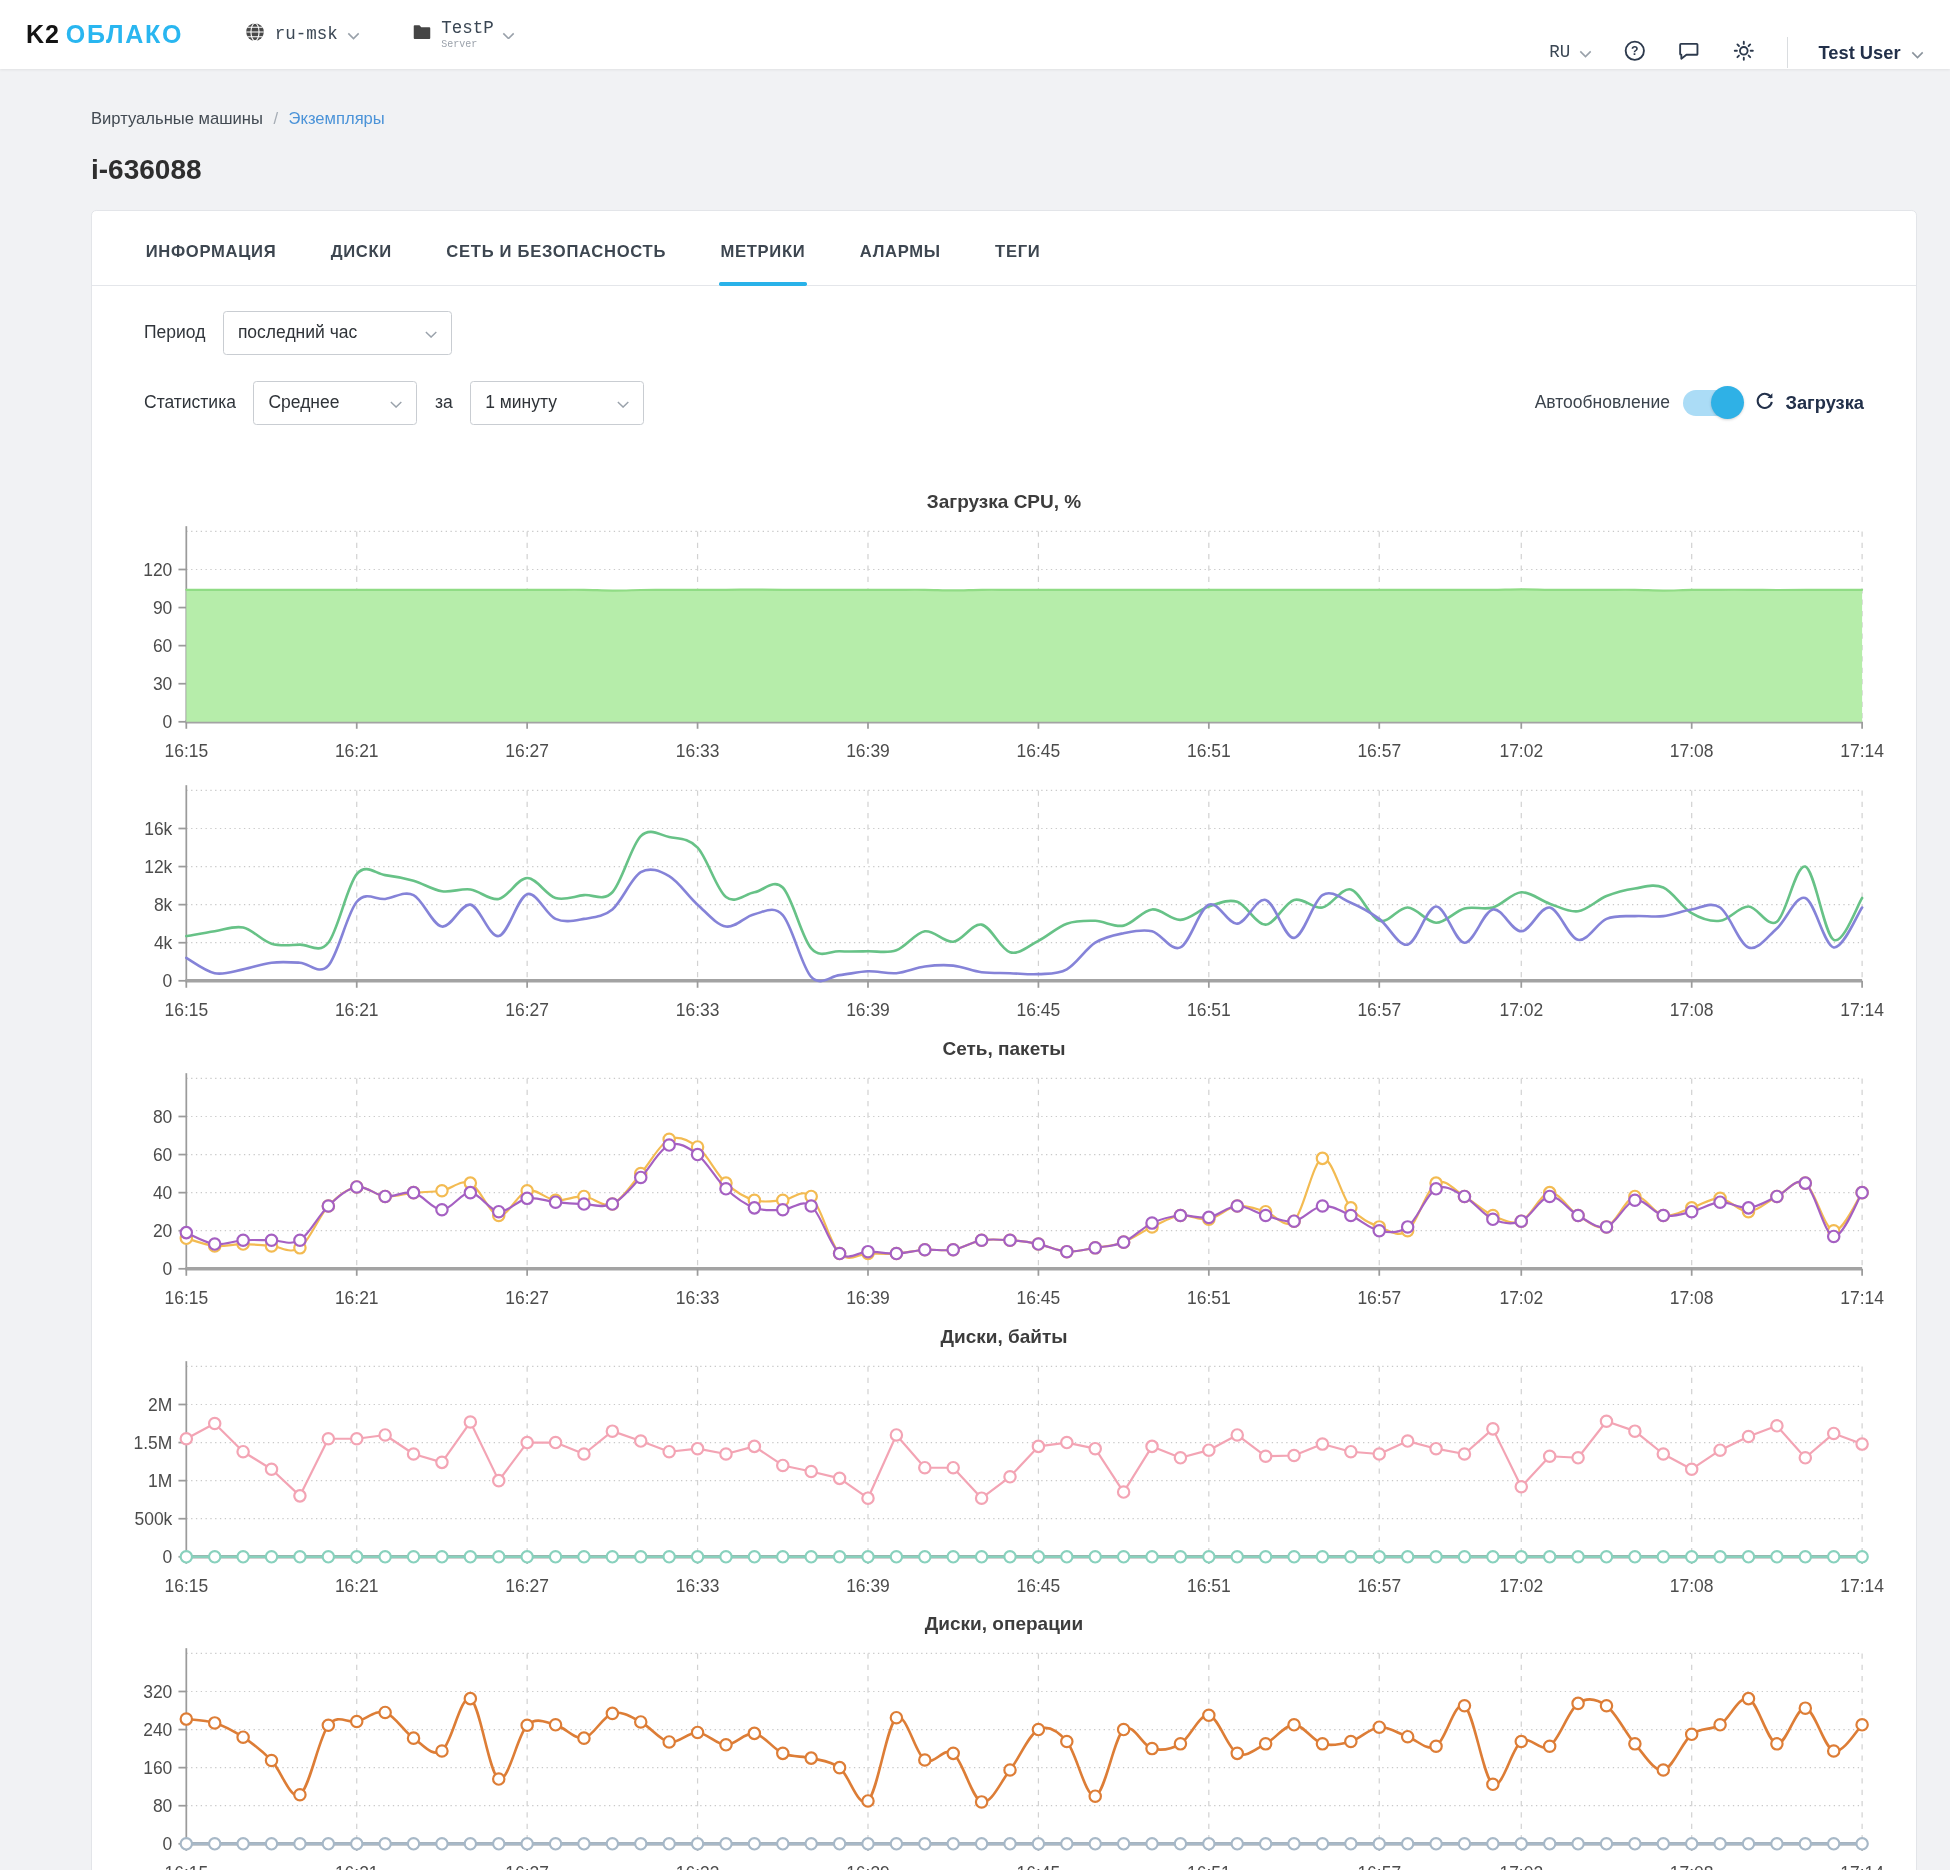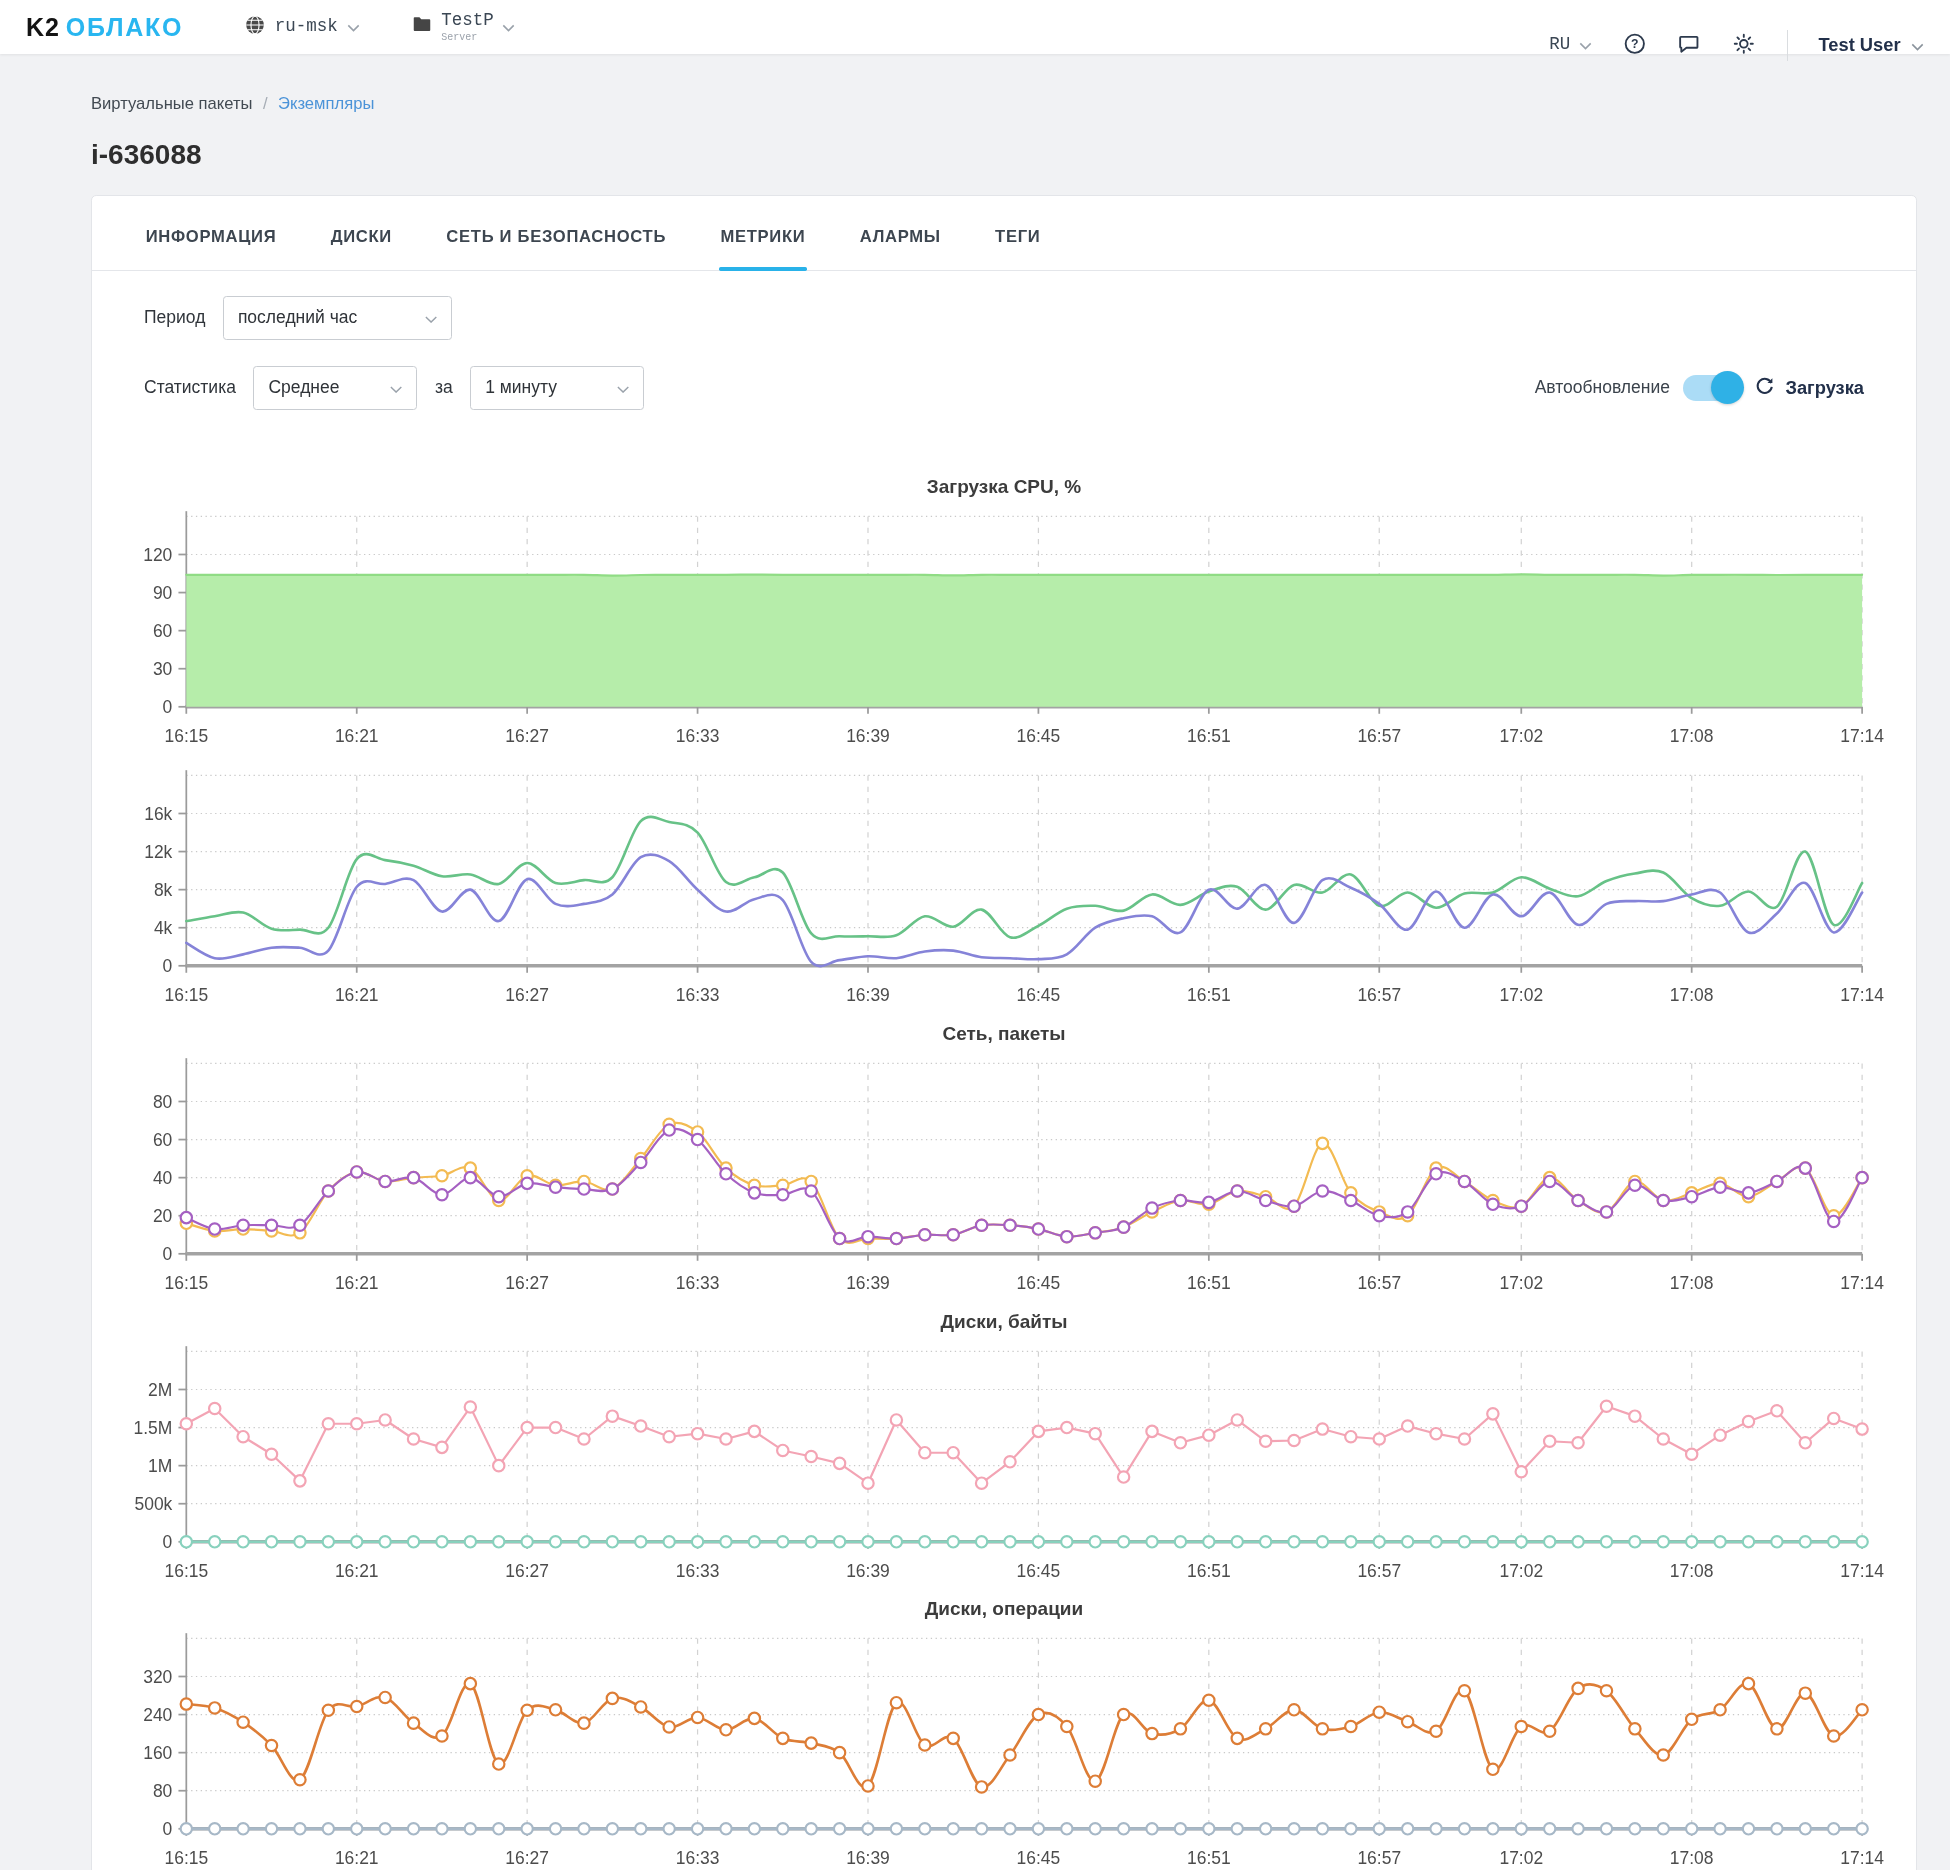--- a/index.html
+++ b/index.html
@@ -5,21 +5,21 @@
   * { box-sizing: border-box; }
   html,body { margin:0; padding:0; }
   body {
     width:1950px; height:1871px; overflow:hidden;
     background:#f1f2f4;
     font-family:"Liberation Sans", sans-serif;
     color:#333;
   }
   
   .topbar {
-    height:54px; background:#fff; display:flex; align-items:center;
+    height:69px; background:#fff; display:flex; align-items:center;
     padding:0 26px; box-shadow:0 0.9px 2.6px rgba(0,0,0,.07); position:relative; z-index:5;
   }
   .logo { display:flex; align-items:baseline; gap:6.1px; margin-right:61px; cursor:pointer; }
   .logo .k2 { font-size:25px; font-weight:700; color:#141414; letter-spacing:0.9px; }
   .logo .cloud { font-size:25px; font-weight:700; color:#29b6f0; letter-spacing:1.7px; }
   .hsel { display:flex; align-items:center; gap:8.7px; margin-right:51px; color:#3b4754; font-size:17.5px; cursor:pointer;font-family:Liberation Mono, monospace; }
   .hsel .txt { line-height:1.1; }
   .hsel .sub { font-size:10px; color:#9ba2ab; margin-top:0.9px; }
   .topbar .right { margin-left:auto; display:flex; align-items:center; gap:31px;margin-top:36px; }
   .icon-btn { display:flex; align-items:center; cursor:pointer; }
@@ -155,21 +155,21 @@
       <span class="chev">
         <svg width="13" height="7.9" viewBox="0 0 15 9">
             <path d="M1.5 1.5l6 6 6-6" stroke="#8a939c" stroke-width="1.8" fill="none"></path>
           </svg>
       </span>
     </div>
   </div>
 </header>
 
 <nav class="breadcrumb">
-  <span class="root">Виртуальные пакеты</span>
+  <span class="root">Виртуальные машины</span>
   <span class="sep">/</span>
   <span class="cur">Экземпляры</span>
 </nav>
 
 <h1 class="page-title">i-636088</h1>
 
 <section class="card">
   <div class="tabs">
     <div class="tab">ИНФОРМАЦИЯ</div>
     <div class="tab">ДИСКИ</div>

